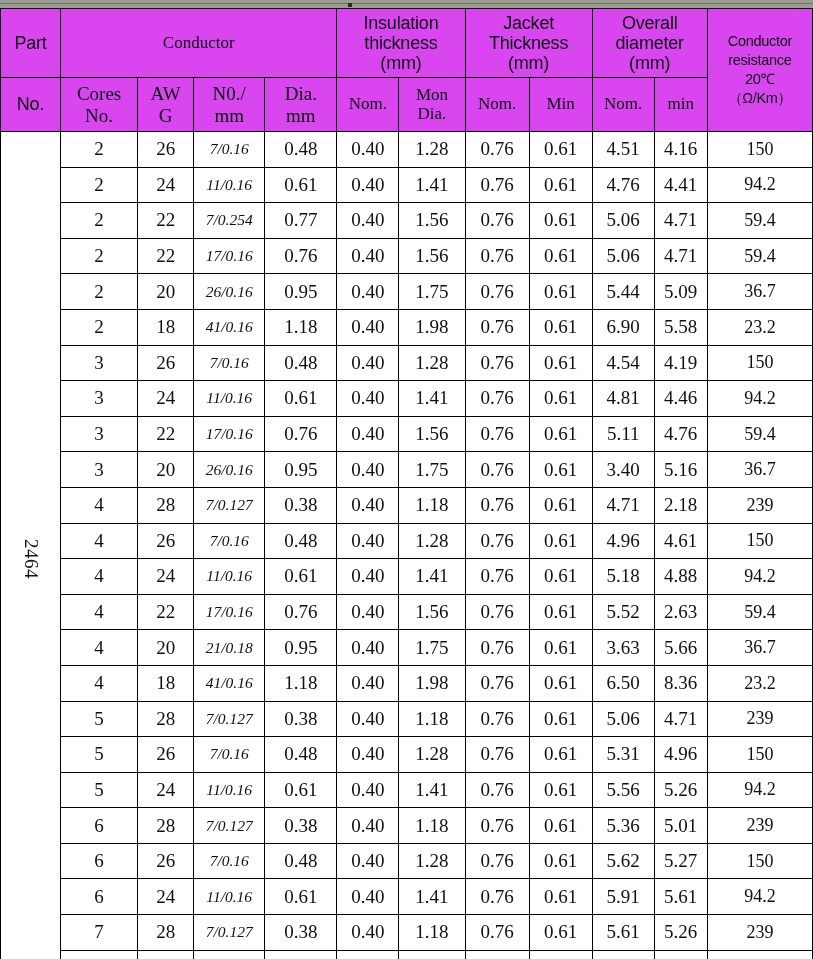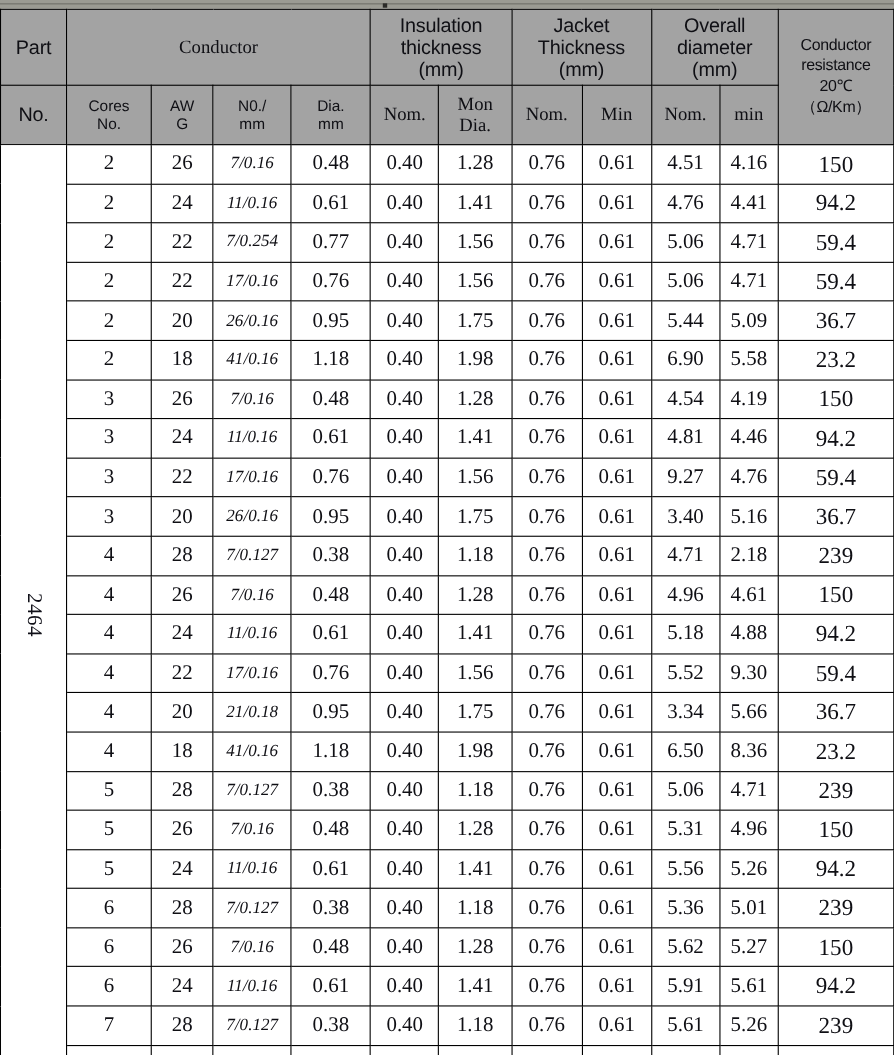--- a/index.html
+++ b/index.html
@@ -31,37 +31,37 @@
   table.spec td{
     border:1px solid #000000;
     text-align:center;
     vertical-align:middle;
     padding:0;
     color:#0f0f14;
   }
 
   
   .hdr{
-    background:#a3a3a3;
+    background:#d946ef;
     color:#0b0b14;
   }
   .hdr-sans{
     font-family:"Liberation Sans", sans-serif;
     font-size:18px;
     line-height:1.12;
     letter-spacing:-0.2px;
   }
   .hdr-serif{
     font-family:"Liberation Serif", serif;
     font-size:17px;
     line-height:1.1;
   }
   .hdr-serif-sm{
-    font-family:Liberation Sans, sans-serif;
-    font-size:14px;
+    font-family:Liberation Serif, serif;
+    font-size:19px;
     line-height:1.12;
   }
   .hdr-res{
     font-family:"Liberation Sans", sans-serif;
     font-size:14.5px;
     line-height:1.32;
     letter-spacing:-0.3px;
   }
   .h-part{height:68px;}
   .h-sub{height:53px;}
@@ -80,21 +80,21 @@
     font-family:"Liberation Serif", serif;
     font-size:19px;
     letter-spacing:0.5px;
     color:#101018;
   }
 
   tr.datarow td{height:34.6px;}
   .c-num{font-size:19px;}
   .c-small{font-size:15.5px;font-style:italic;}
   .c-val{font-size:19px;}
-  .c-res{font-size:21px;}
+  .c-res{font-size:18px;}
 </style>
 </head>
 <body>
 
 <div id="page">
 
   <div class="topstrip">
     <div class="seam"></div>
     <div class="tick"></div>
   </div>
@@ -281,21 +281,21 @@
         </tr>
         <tr class="datarow">
           <td class="c-num">3</td>
           <td class="c-num">22</td>
           <td class="c-small">17/0.16</td>
           <td class="c-val">0.76</td>
           <td class="c-val">0.40</td>
           <td class="c-val">1.56</td>
           <td class="c-val">0.76</td>
           <td class="c-val">0.61</td>
-          <td class="c-val">9.27</td>
+          <td class="c-val">5.11</td>
           <td class="c-val">4.76</td>
           <td class="c-res">59.4</td>
         </tr>
         <tr class="datarow">
           <td class="c-num">3</td>
           <td class="c-num">20</td>
           <td class="c-small">26/0.16</td>
           <td class="c-val">0.95</td>
           <td class="c-val">0.40</td>
           <td class="c-val">1.75</td>
@@ -347,33 +347,33 @@
         <tr class="datarow">
           <td class="c-num">4</td>
           <td class="c-num">22</td>
           <td class="c-small">17/0.16</td>
           <td class="c-val">0.76</td>
           <td class="c-val">0.40</td>
           <td class="c-val">1.56</td>
           <td class="c-val">0.76</td>
           <td class="c-val">0.61</td>
           <td class="c-val">5.52</td>
-          <td class="c-val">9.30</td>
+          <td class="c-val">2.63</td>
           <td class="c-res">59.4</td>
         </tr>
         <tr class="datarow">
           <td class="c-num">4</td>
           <td class="c-num">20</td>
           <td class="c-small">21/0.18</td>
           <td class="c-val">0.95</td>
           <td class="c-val">0.40</td>
           <td class="c-val">1.75</td>
           <td class="c-val">0.76</td>
           <td class="c-val">0.61</td>
-          <td class="c-val">3.34</td>
+          <td class="c-val">3.63</td>
           <td class="c-val">5.66</td>
           <td class="c-res">36.7</td>
         </tr>
         <tr class="datarow">
           <td class="c-num">4</td>
           <td class="c-num">18</td>
           <td class="c-small">41/0.16</td>
           <td class="c-val">1.18</td>
           <td class="c-val">0.40</td>
           <td class="c-val">1.98</td>

